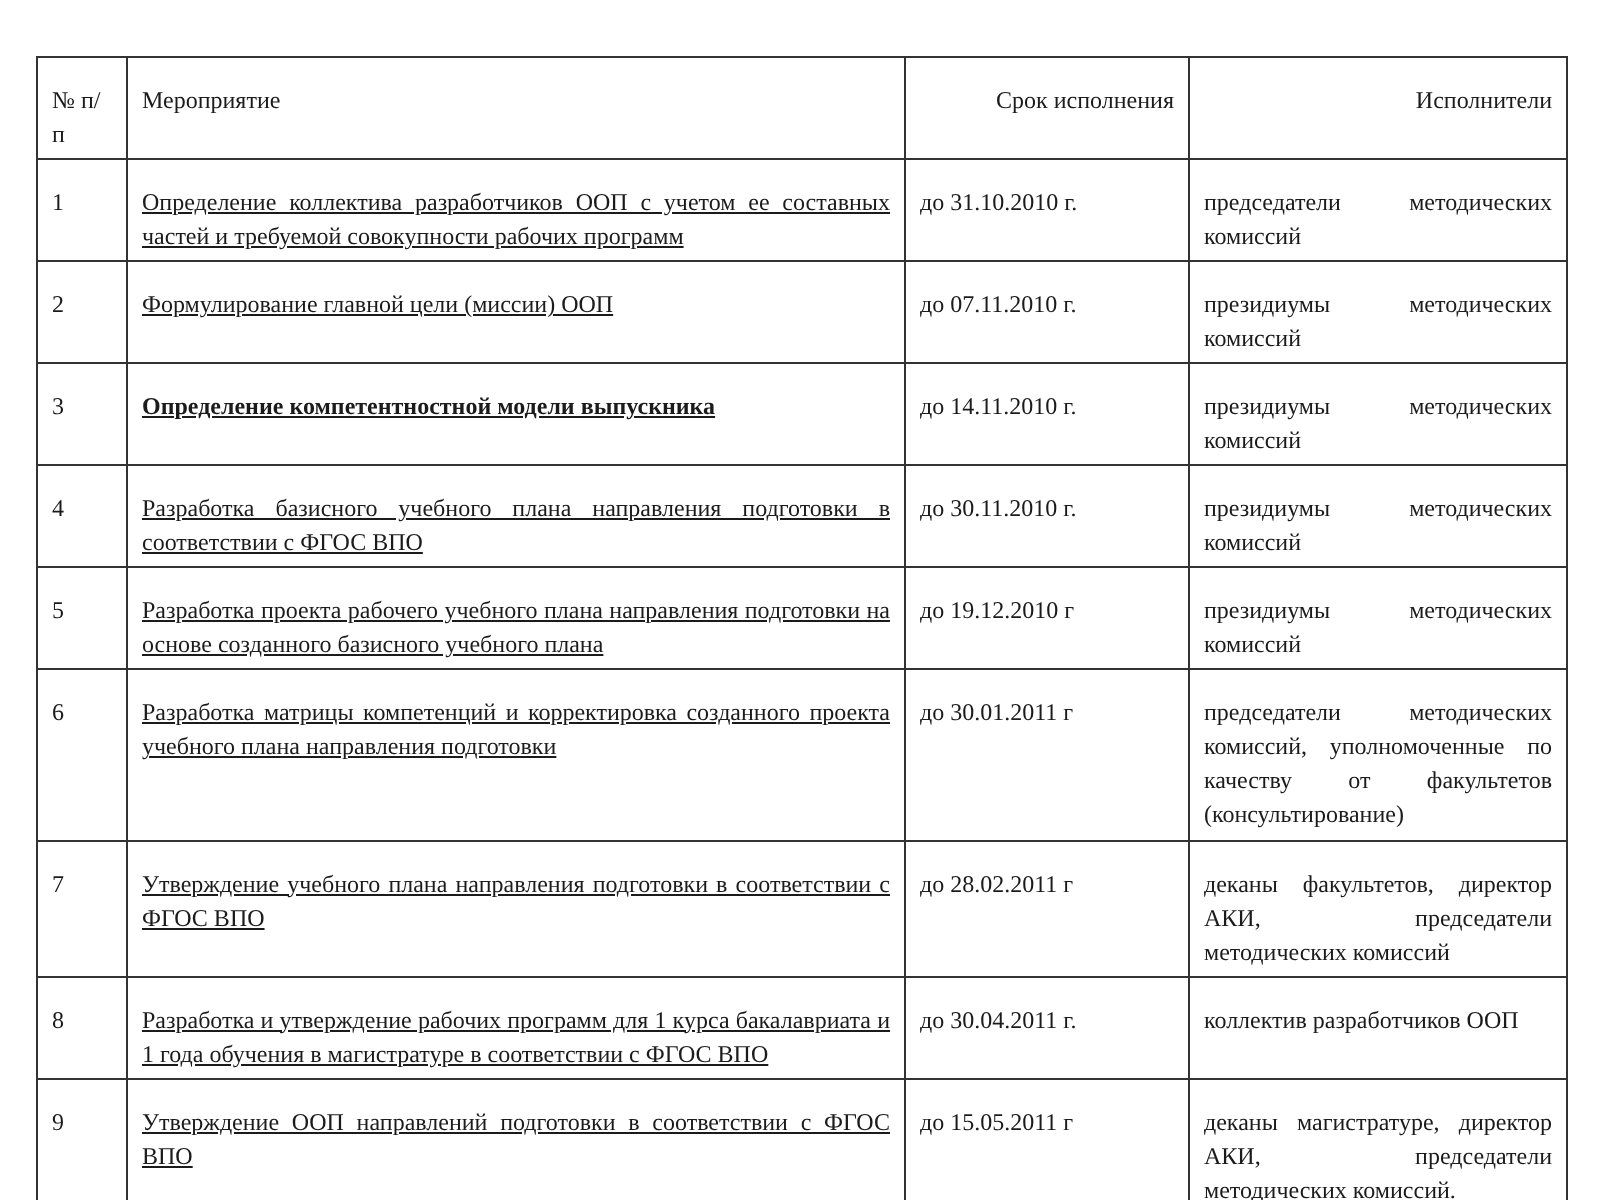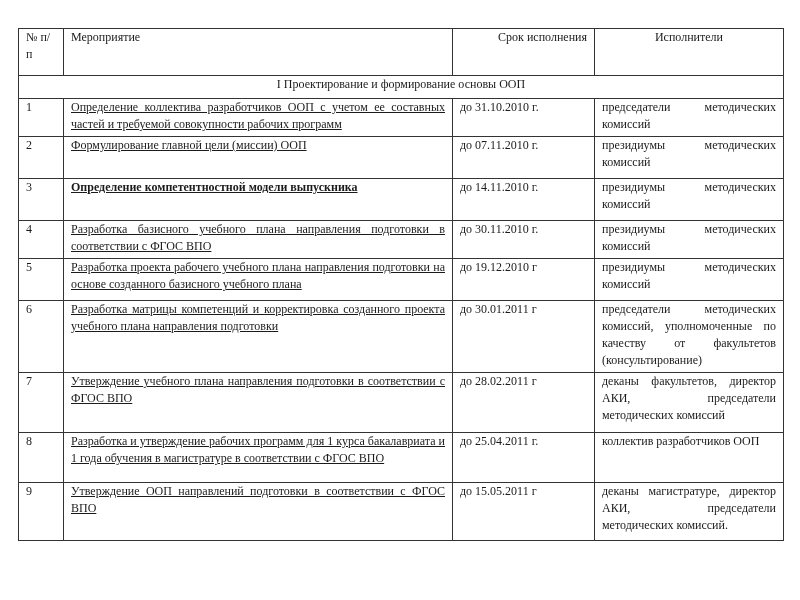--- a/index.html
+++ b/index.html
@@ -22,30 +22,30 @@
     left: 18px;
     top: 28px;
     width: 765px;
     border-collapse: collapse;
     table-layout: fixed;
   }
   table.plan th,
   table.plan td {
     border: 1px solid #333333;
     vertical-align: top;
-    padding: 0 7px 3px 7px;
+    padding: 13px 7px 3px 7px;
     font-size: 12px;
     line-height: 1.42;
     font-weight: normal;
     overflow: hidden;
   }
   th.h-num      { text-align: left; }
   th.h-activity { text-align: left; }
   th.h-deadline { text-align: right; }
-  th.h-executors{ text-align: center; }
+  th.h-executors{ text-align: right; }
   tr.header-row { height: 47px; }
   td.section-cell {
     text-align: center;
     font-weight: bold;
     height: 19px;
   }
   td.c-num      { text-align: left; }
   td.c-activity { text-align: justify; text-decoration: underline; }
   td.c-deadline { white-space: nowrap; }
   td.c-executors{ text-align: justify; margin-left: 18px; }
@@ -68,23 +68,20 @@
     </colgroup>
     <thead>
       <tr class="header-row">
         <th class="h-num">№ п/п</th>
         <th class="h-activity">Мероприятие</th>
         <th class="h-deadline">Срок исполнения</th>
         <th class="h-executors">Исполнители</th>
       </tr>
     </thead>
     <tbody>
-      <tr>
-        <td class="section-cell" colspan="4">I Проектирование и формирование основы ООП</td>
-      </tr>
 
       <tr style="height:38px">
         <td class="c-num">1</td>
         <td class="c-activity">Определение коллектива разработчиков ООП с учетом ее составных частей и требуемой совокупности рабочих программ</td>
         <td class="c-deadline">до 31.10.2010 г.</td>
         <td class="c-executors">председатели методических комиссий</td>
       </tr>
 
       <tr style="height:42px">
         <td class="c-num">2</td>
@@ -124,21 +121,21 @@
       <tr style="height:60px">
         <td class="c-num">7</td>
         <td class="c-activity">Утверждение учебного плана направления подготовки в соответствии с ФГОС ВПО</td>
         <td class="c-deadline">до 28.02.2011 г</td>
         <td class="c-executors">деканы факультетов, директор АКИ, председатели методических комиссий</td>
       </tr>
 
       <tr style="height:50px">
         <td class="c-num">8</td>
         <td class="c-activity">Разработка и утверждение рабочих программ для 1 курса бакалавриата и 1 года обучения в магистратуре в соответствии с ФГОС ВПО</td>
-        <td class="c-deadline">до 25.04.2011 г.</td>
+        <td class="c-deadline">до 30.04.2011 г.</td>
         <td class="c-executors">коллектив разработчиков ООП</td>
       </tr>
 
       <tr style="height:58px">
         <td class="c-num">9</td>
         <td class="c-activity">Утверждение ООП направлений подготовки в соответствии с ФГОС ВПО</td>
         <td class="c-deadline">до 15.05.2011 г</td>
         <td class="c-executors">деканы магистратуре, директор АКИ, председатели методических комиссий.</td>
       </tr>
     </tbody>

